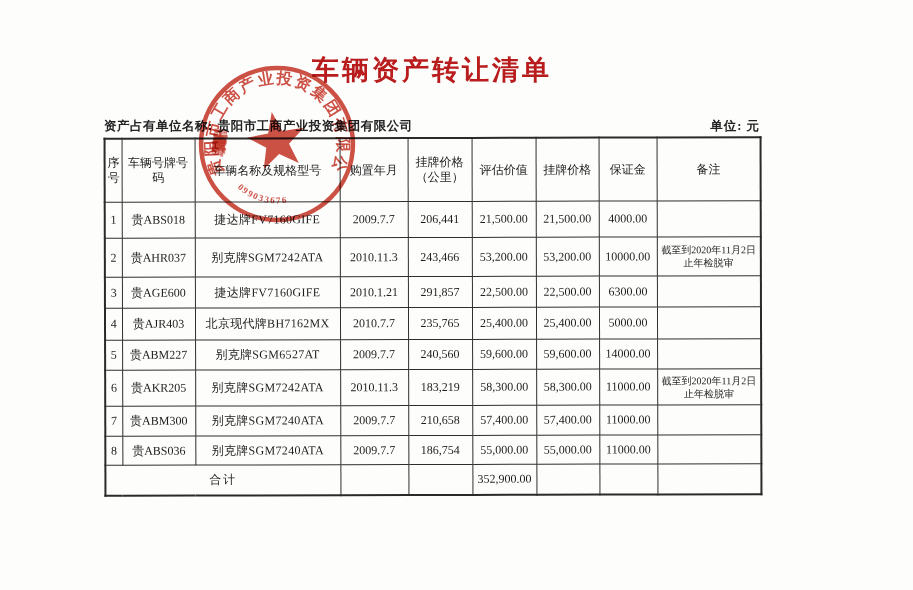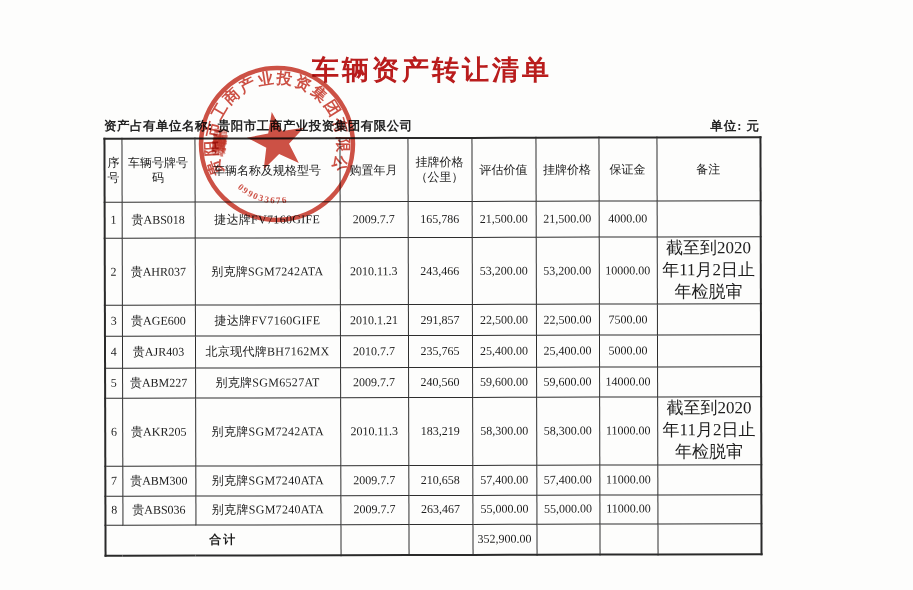--- a/index.html
+++ b/index.html
@@ -51,23 +51,23 @@
   .th-mileage { white-space:pre-line; }
   tbody tr:nth-child(1) td { height:33px; }
   tbody tr:nth-child(2) td { height:36px; }
   tbody tr:nth-child(3) td { height:28px; }
   tbody tr:nth-child(4) td { height:29px; }
   tbody tr:nth-child(5) td { height:27px; }
   tbody tr:nth-child(6) td { height:33px; }
   tbody tr:nth-child(7) td { height:27px; }
   tbody tr:nth-child(8) td { height:26px; }
   tbody tr.total-row td { height:27px; }
-  td.cell-note { font-size:17px; line-height:1.3; padding:0 3px; }
+  td.cell-note { font-size:10px; line-height:1.3; padding:0 3px; }
   td.cell-name { letter-spacing:0.3px; }
-  tr.total-row td.total-label-cell { font-weight:bold; letter-spacing:2px;margin-top:39px; }
+  tr.total-row td.total-label-cell { font-weight:normal; letter-spacing:2px;margin-top:39px; }
 
   
   .stamp {
     position:absolute; left:196px; top:63px;
     width:162px; height:162px;
     color:#c8392c;
     opacity:0.88;
     mix-blend-mode:multiply;
     z-index:5;
   }
@@ -127,21 +127,21 @@
         <th>保证金</th>
         <th>备注</th>
       </tr>
     </thead>
     <tbody>
       <tr>
         <td class="cell-index">1</td>
         <td class="cell-plate">贵ABS018</td>
         <td class="cell-name">捷达牌FV7160GIFE</td>
         <td>2009.7.7</td>
-        <td>165,786</td>
+        <td>206,441</td>
         <td>21,500.00</td>
         <td>21,500.00</td>
         <td>4000.00</td>
         <td class="cell-note"></td>
       </tr>
       <tr>
         <td class="cell-index">2</td>
         <td class="cell-plate">贵AHR037</td>
         <td class="cell-name">别克牌SGM7242ATA</td>
         <td>2010.11.3</td>
@@ -152,21 +152,21 @@
         <td class="cell-note">截至到2020年11月2日止年检脱审</td>
       </tr>
       <tr>
         <td class="cell-index">3</td>
         <td class="cell-plate">贵AGE600</td>
         <td class="cell-name">捷达牌FV7160GIFE</td>
         <td>2010.1.21</td>
         <td>291,857</td>
         <td>22,500.00</td>
         <td>22,500.00</td>
-        <td>7500.00</td>
+        <td>6300.00</td>
         <td class="cell-note"></td>
       </tr>
       <tr>
         <td class="cell-index">4</td>
         <td class="cell-plate">贵AJR403</td>
         <td class="cell-name">北京现代牌BH7162MX</td>
         <td>2010.7.7</td>
         <td>235,765</td>
         <td>25,400.00</td>
         <td>25,400.00</td>
@@ -204,21 +204,21 @@
         <td>57,400.00</td>
         <td>57,400.00</td>
         <td>11000.00</td>
         <td class="cell-note"></td>
       </tr>
       <tr>
         <td class="cell-index">8</td>
         <td class="cell-plate">贵ABS036</td>
         <td class="cell-name">别克牌SGM7240ATA</td>
         <td>2009.7.7</td>
-        <td>263,467</td>
+        <td>186,754</td>
         <td>55,000.00</td>
         <td>55,000.00</td>
         <td>11000.00</td>
         <td class="cell-note"></td>
       </tr>
       <tr class="total-row">
         <td colspan="3" class="total-label-cell">合计</td>
         <td></td>
         <td></td>
         <td>352,900.00</td>

